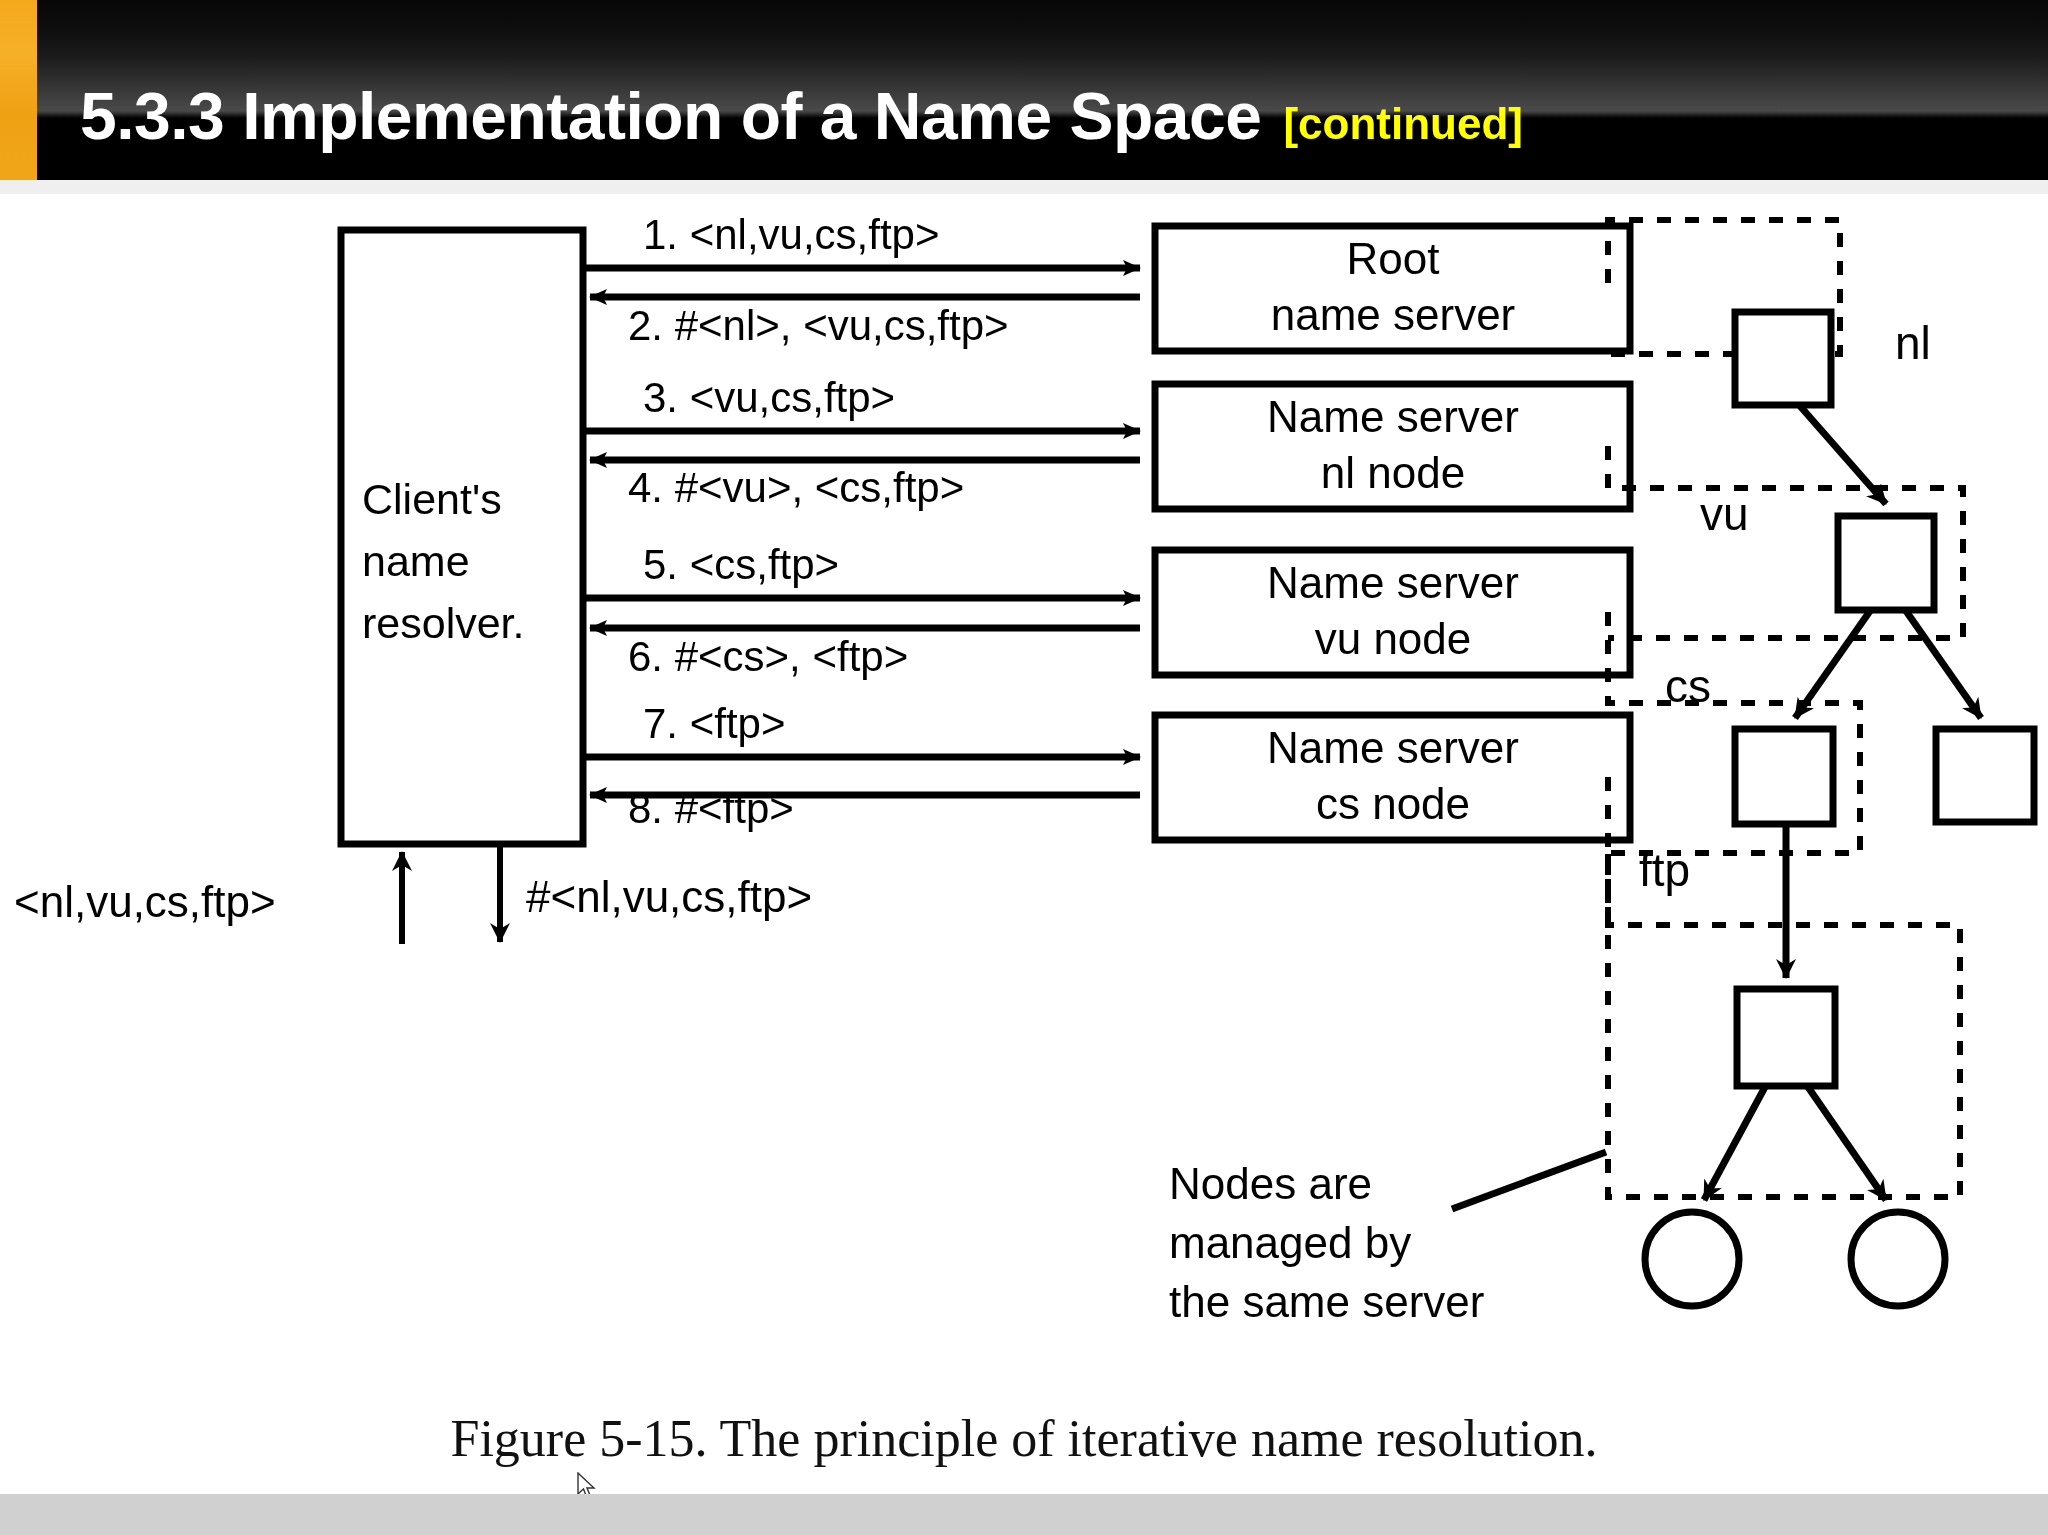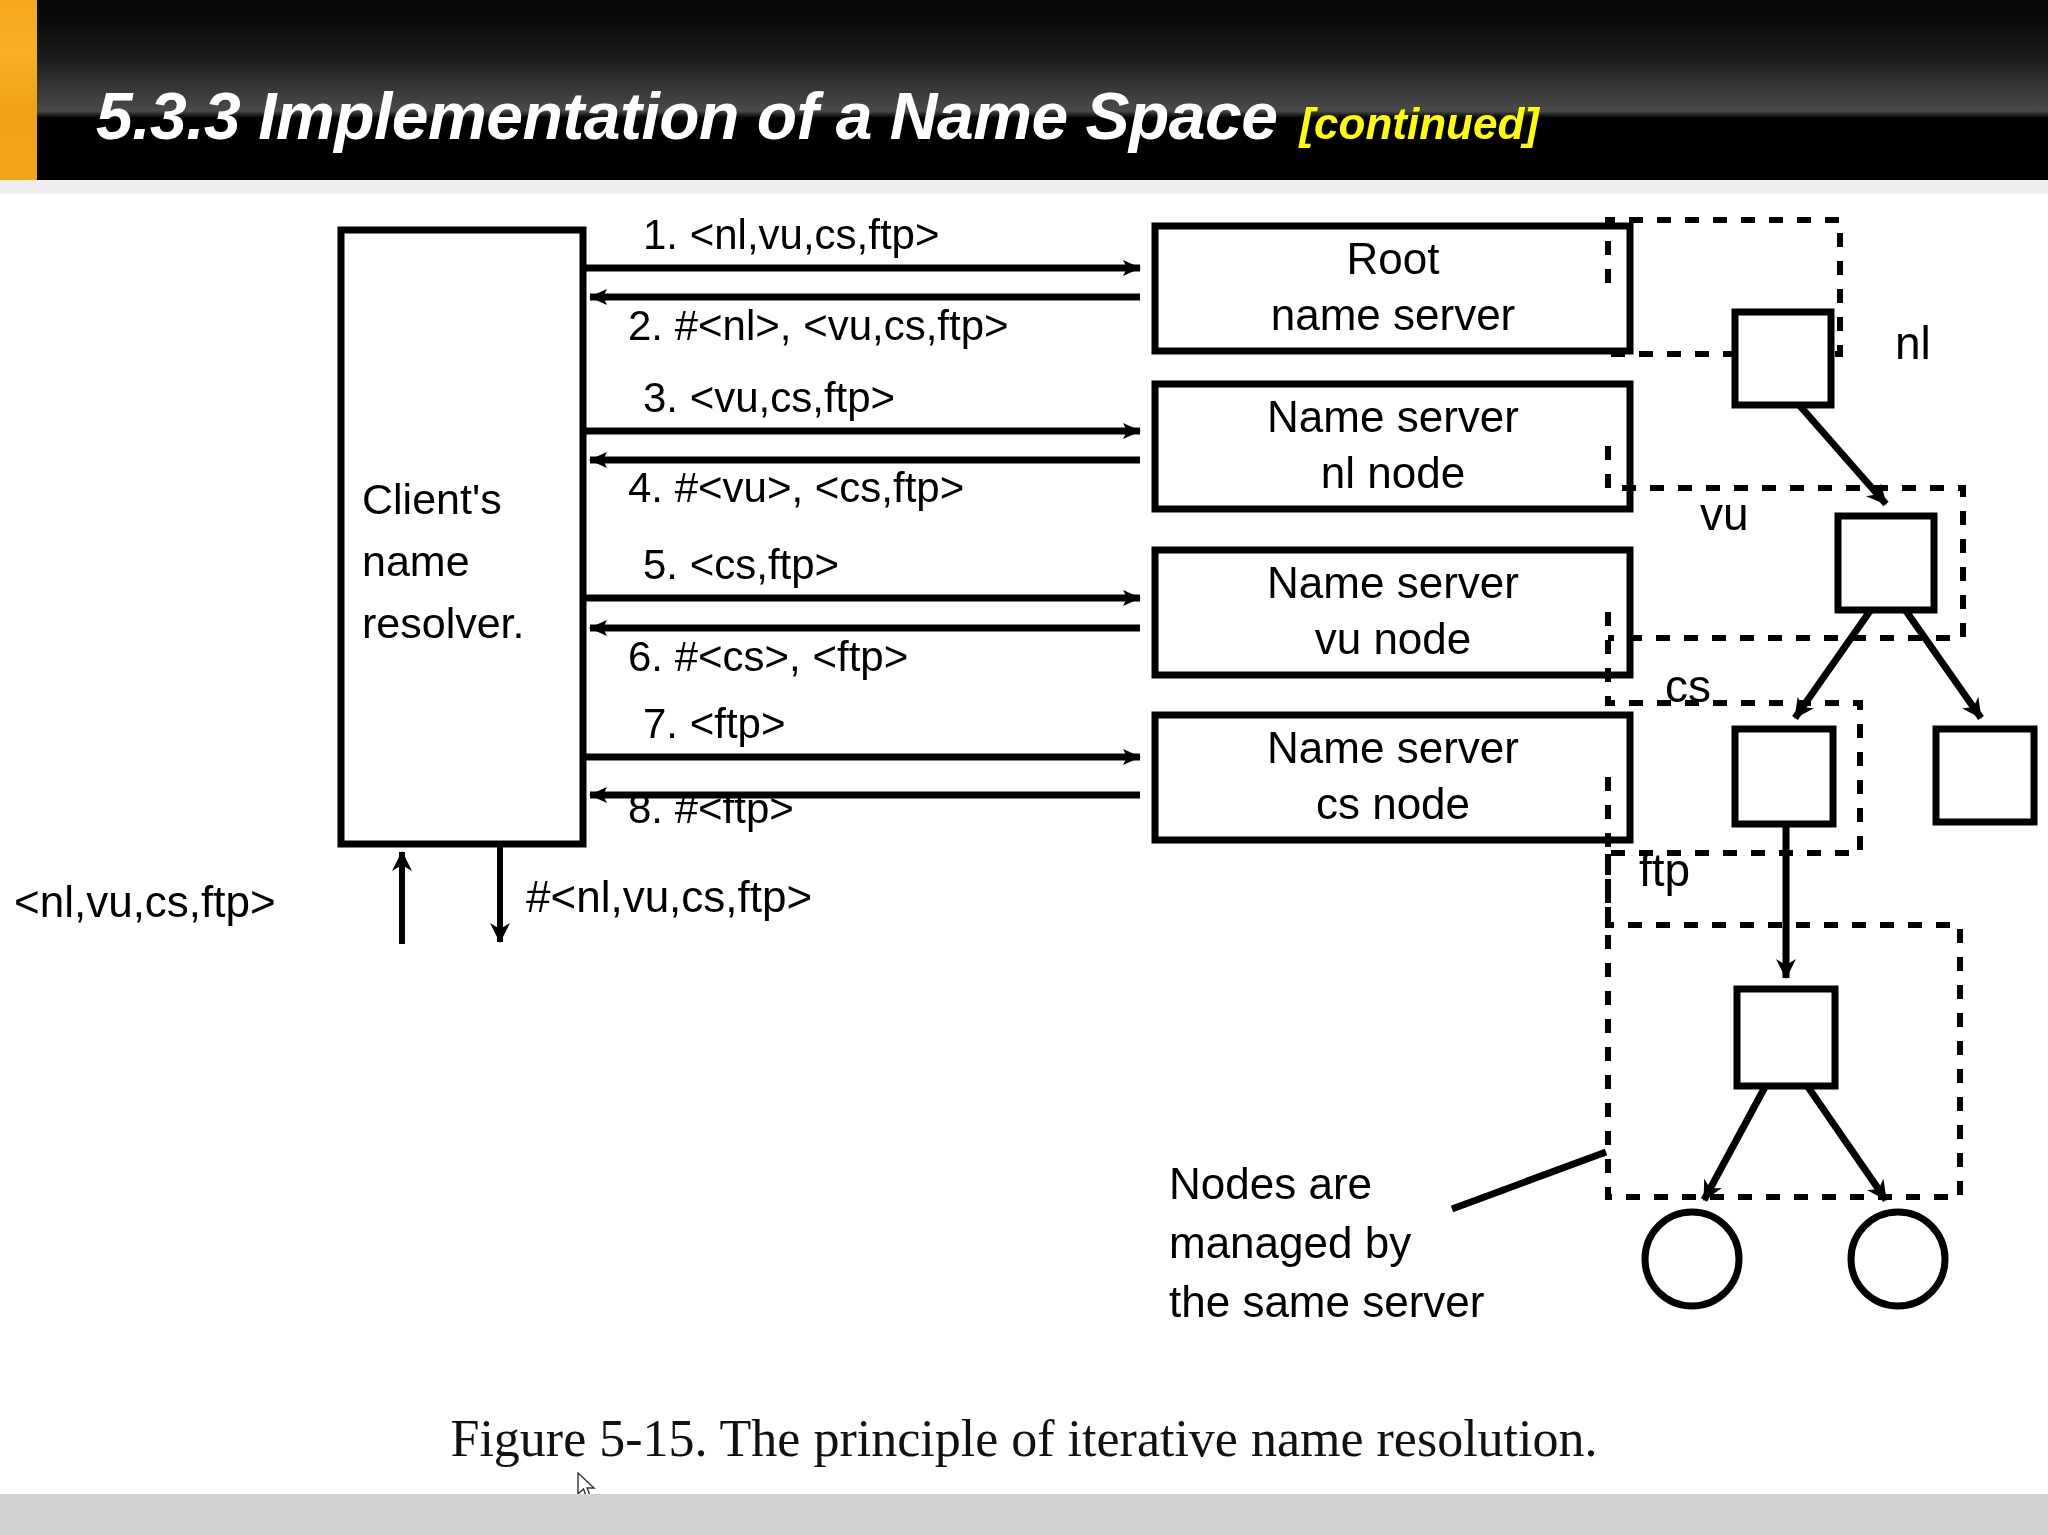--- a/index.html
+++ b/index.html
@@ -36,25 +36,24 @@
   .header-orange {
     position: absolute;
     left: 0; top: 0;
     width: 37px;
     height: 180px;
     background: linear-gradient(to bottom, #f4a81c 0%, #f6b028 30%, #efa114 62%, #f0a518 100%);
     z-index: 3;
   }
   .header-title-wrap {
     position: absolute;
-    left: 96px;
+    left: 80px;
     top: 78px;
     z-index: 4;
     white-space: nowrap;
-    font-style: italic;
   }
   .header-title {
     font-family: "Liberation Sans", sans-serif;
     font-size: 66px;
     font-weight: bold;
     color: #ffffff;
     letter-spacing: -0.5px;
     display: inline-block;
     vertical-align: baseline;
   }

